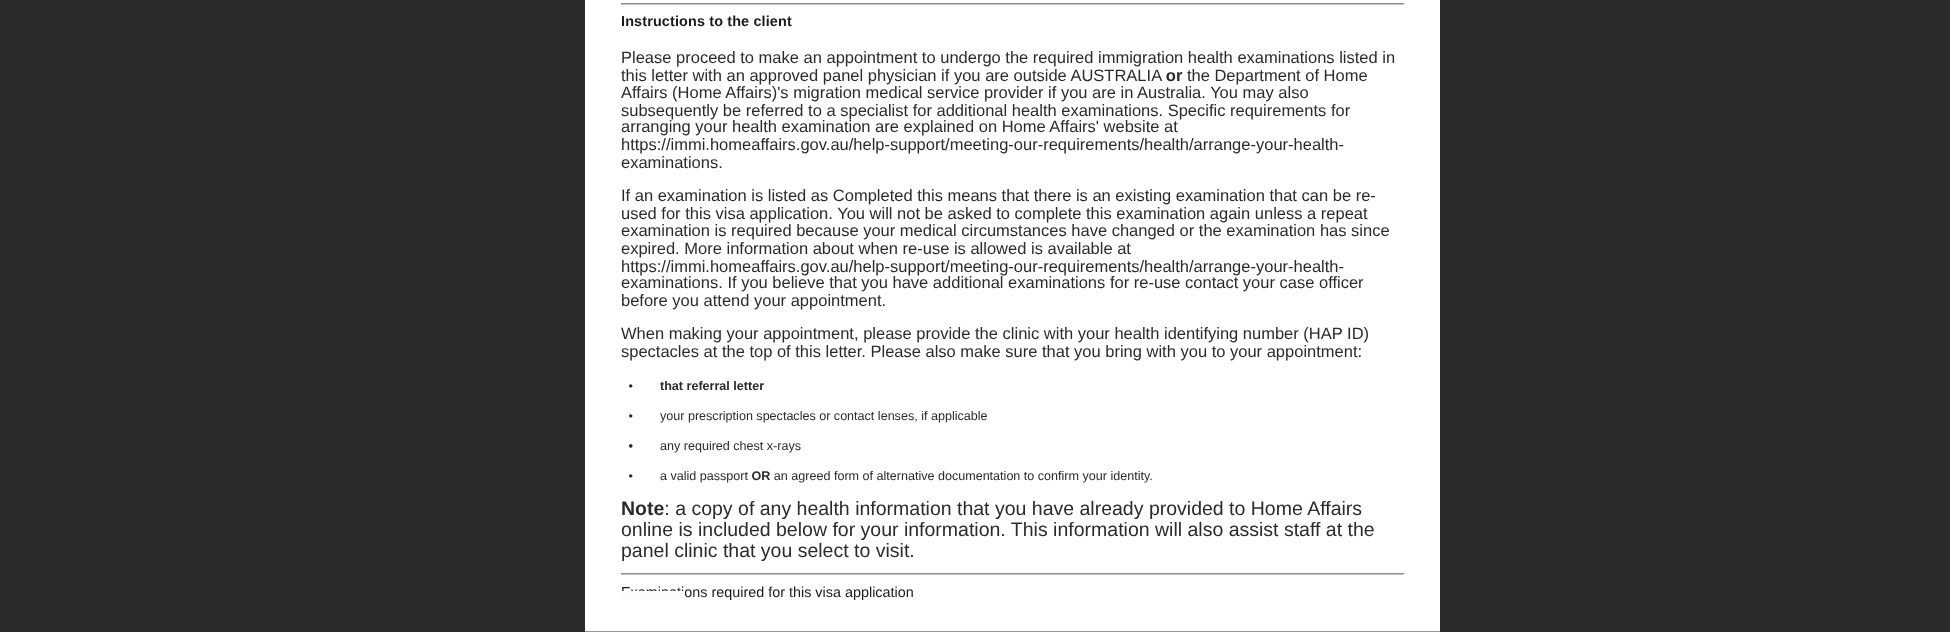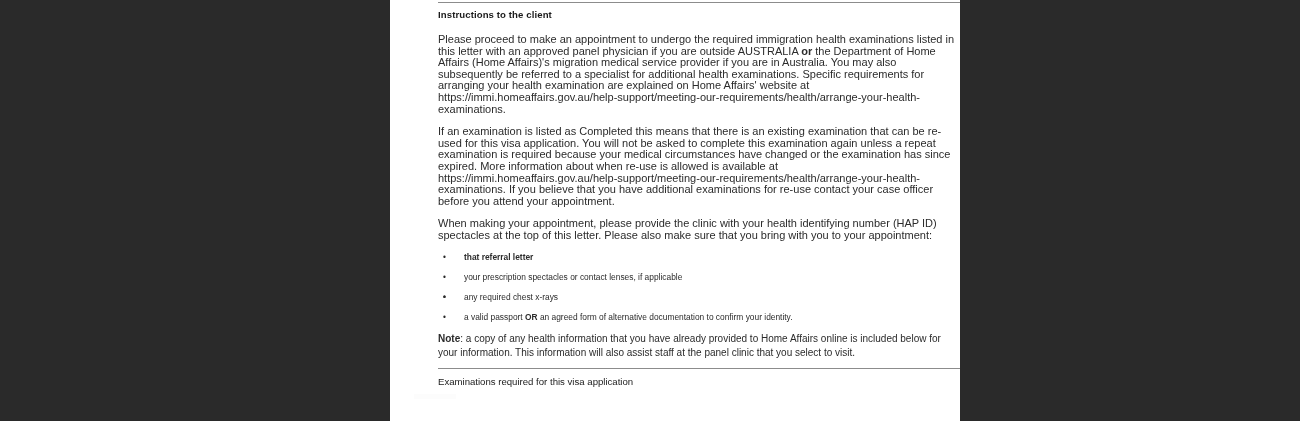--- a/index.html
+++ b/index.html
@@ -27,21 +27,20 @@
     height: 421px;
     background: #ffffff;
     box-sizing: border-box;
     overflow: hidden;
   }
   .page-inner {
     position: absolute;
     left: 24px;
     top: 0px;
     width: 522px;
-    margin-left: 24px;
   }
   .rule {
     height: 0;
     border-top: 1px solid #8c8c8c;
     margin: 0;
     width: 522px;
   }
   .rule.top { margin-top: 2px; }
   .rule.bottom { margin-top: 8px; }
   h2.section-title {
@@ -76,21 +75,21 @@
   ul.bring-list li .bullet {
     position: absolute;
     left: 5px;
     top: 0;
     font-size: 8.4px;
     line-height: 11.6px;
     color: #2b2b2b;
   }
   ul.bring-list li.strong .item-text { font-weight: bold; }
   p.note-text {
-    font-size: 10px;
+    font-size: 13px;
     line-height: 14px;
     color: #2b2b2b;
     margin: 9px 0 0 0;
   }
   p.note-text .note-label { font-weight: bold; }
   b.inline-bold { font-weight: bold; }
   h2.exam-title {
     font-size: 9.6px;
     font-weight: normal;
     color: #1a1a1a;

